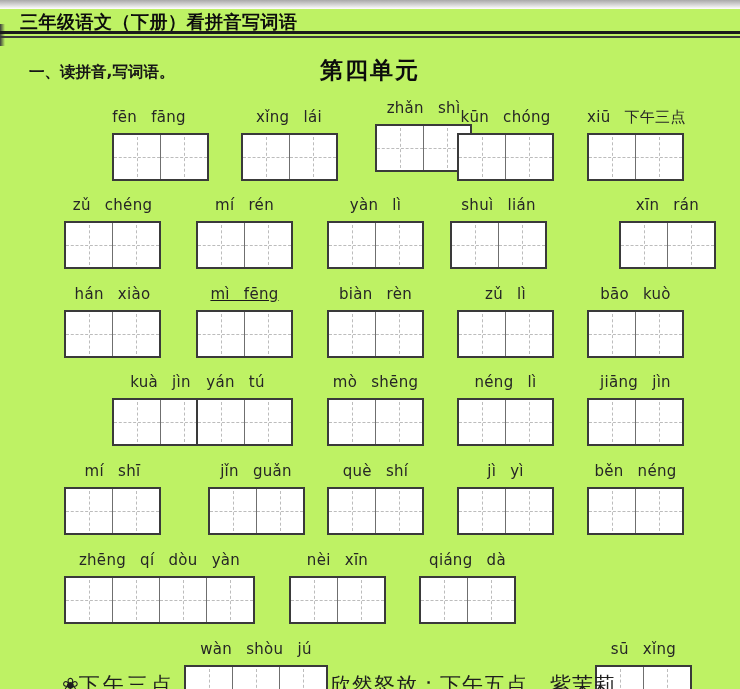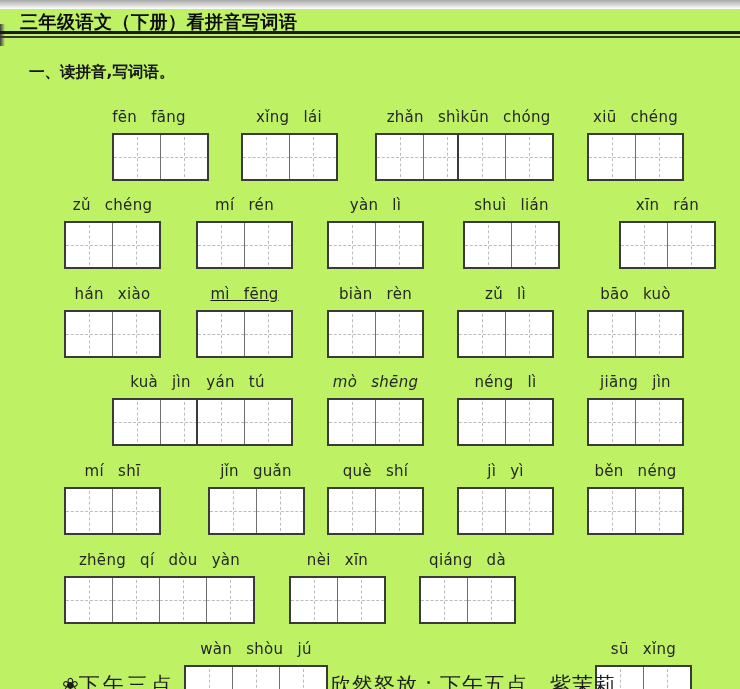--- a/index.html
+++ b/index.html
@@ -75,55 +75,56 @@
 
   <div class="scan-top"></div>
   <div class="scan-left"></div>
 
   <div class="hdr-title">三年级语文（下册）看拼音写词语</div>
 
   <div class="rule1"></div>
   <div class="rule2"></div>
 
   <div class="instruction">一、读拼音,写词语。</div>
+  <div class="unit-title">第四单元</div>
 
   <div id="groups-layer">
       <div class="group" style="left: 64px; top: 107px; width: 74px; padding-left: 48px;"><div class="pinyin">fēn fāng</div><div class="wbox">
           <div class="cell"></div>
           <div class="cell"></div>
         </div></div>
       <div class="group" style="left: 196px; top: 107px; width: 114px; padding-left: 36px;"><div class="pinyin">xǐng lái</div><div class="wbox">
           <div class="cell"></div>
           <div class="cell"></div>
         </div></div>
-      <div class="group" style="left: 327px; top: 107px; width: 105px; padding-left: 44px;"><div class="pinyin">zhǎn shì</div><div class="wbox">
+      <div class="group" style="left: 327px; top: 98px; width: 105px; padding-left: 44px;"><div class="pinyin">zhǎn shì</div><div class="wbox">
           <div class="cell"></div>
           <div class="cell"></div>
         </div></div>
       <div class="group" style="left: 457px; top: 107px; width: 97px;"><div class="pinyin">kūn chóng</div><div class="wbox">
           <div class="cell"></div>
           <div class="cell"></div>
         </div></div>
-      <div class="group" style="left: 587px; top: 107px; width: 97px;"><div class="pinyin">xiū chéng</div><div class="wbox">
+      <div class="group" style="left: 587px; top: 107px; width: 97px;"><div class="pinyin">xiū 下午三点</div><div class="wbox">
           <div class="cell"></div>
           <div class="cell"></div>
         </div></div>
       <div class="group" style="left: 64px; top: 195px; width: 97px;"><div class="pinyin">zǔ chéng</div><div class="wbox">
           <div class="cell"></div>
           <div class="cell"></div>
         </div></div>
       <div class="group" style="left: 196px; top: 195px; width: 97px;"><div class="pinyin">mí rén</div><div class="wbox">
           <div class="cell"></div>
           <div class="cell"></div>
         </div></div>
       <div class="group" style="left: 327px; top: 195px; width: 97px;"><div class="pinyin">yàn lì</div><div class="wbox">
           <div class="cell"></div>
           <div class="cell"></div>
         </div></div>
-      <div class="group" style="left: 457px; top: 195px; width: 109px;"><div class="pinyin">shuì lián</div><div class="wbox">
+      <div class="group" style="left: 444px; top: 195px; width: 109px;"><div class="pinyin">shuì lián</div><div class="wbox">
           <div class="cell"></div>
           <div class="cell"></div>
         </div></div>
       <div class="group" style="left: 587px; top: 195px; width: 97px; margin-left: 32px;"><div class="pinyin">xīn rán</div><div class="wbox">
           <div class="cell"></div>
           <div class="cell"></div>
         </div></div>
       <div class="group" style="left: 64px; top: 284px; width: 97px;"><div class="pinyin">hán xiào</div><div class="wbox">
           <div class="cell"></div>
           <div class="cell"></div>
@@ -145,21 +146,21 @@
           <div class="cell"></div>
         </div></div>
       <div class="group" style="left: 64px; top: 372px; width: 97px; margin-left: 48px;"><div class="pinyin">kuà jìn</div><div class="wbox">
           <div class="cell"></div>
           <div class="cell"></div>
         </div></div>
       <div class="group" style="left: 196px; top: 372px; width: 79px;"><div class="pinyin">yán tú</div><div class="wbox">
           <div class="cell"></div>
           <div class="cell"></div>
         </div></div>
-      <div class="group" style="left: 327px; top: 372px; width: 97px; font-style: italic;"><div class="pinyin">mò shēng</div><div class="wbox">
+      <div class="group" style="left: 327px; top: 372px; width: 97px;"><div class="pinyin">mò shēng</div><div class="wbox">
           <div class="cell"></div>
           <div class="cell"></div>
         </div></div>
       <div class="group" style="left: 457px; top: 372px; width: 97px;"><div class="pinyin">néng lì</div><div class="wbox">
           <div class="cell"></div>
           <div class="cell"></div>
         </div></div>
       <div class="group" style="left: 587px; top: 372px; width: 97px;"><div class="pinyin">jiāng jìn</div><div class="wbox">
           <div class="cell"></div>
           <div class="cell"></div>

